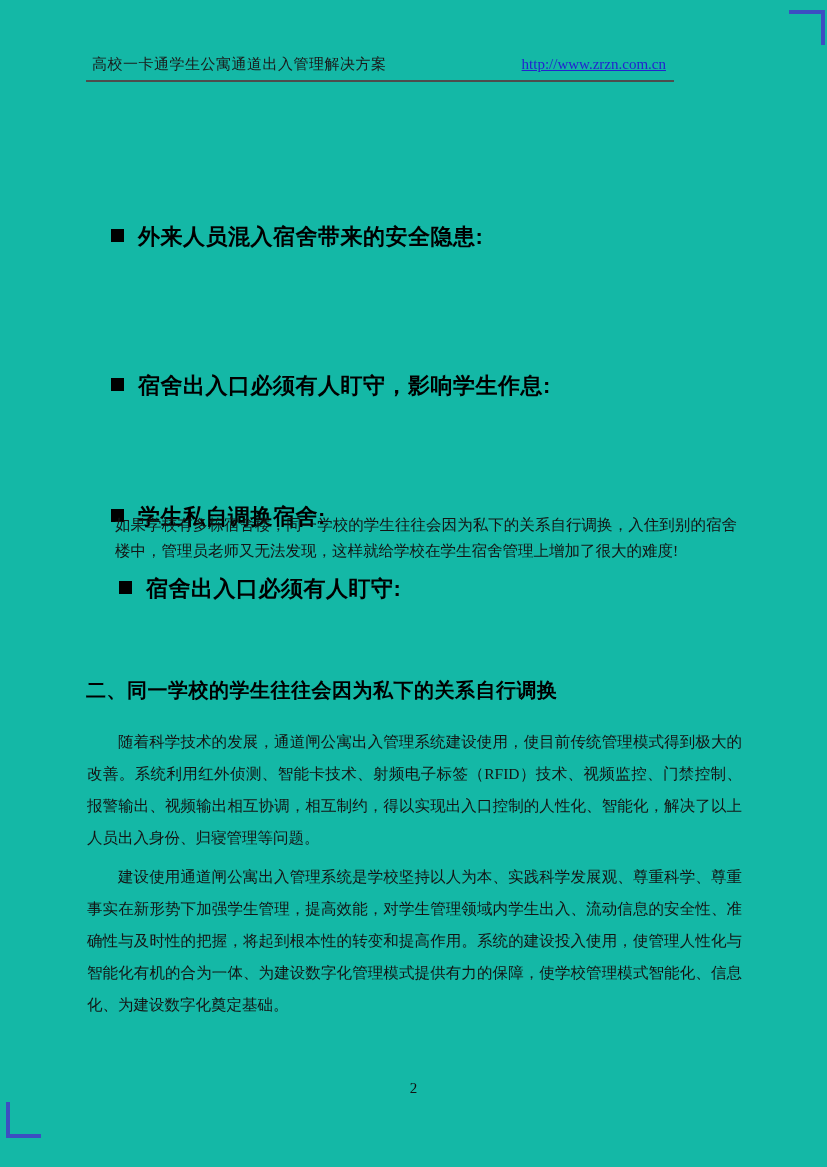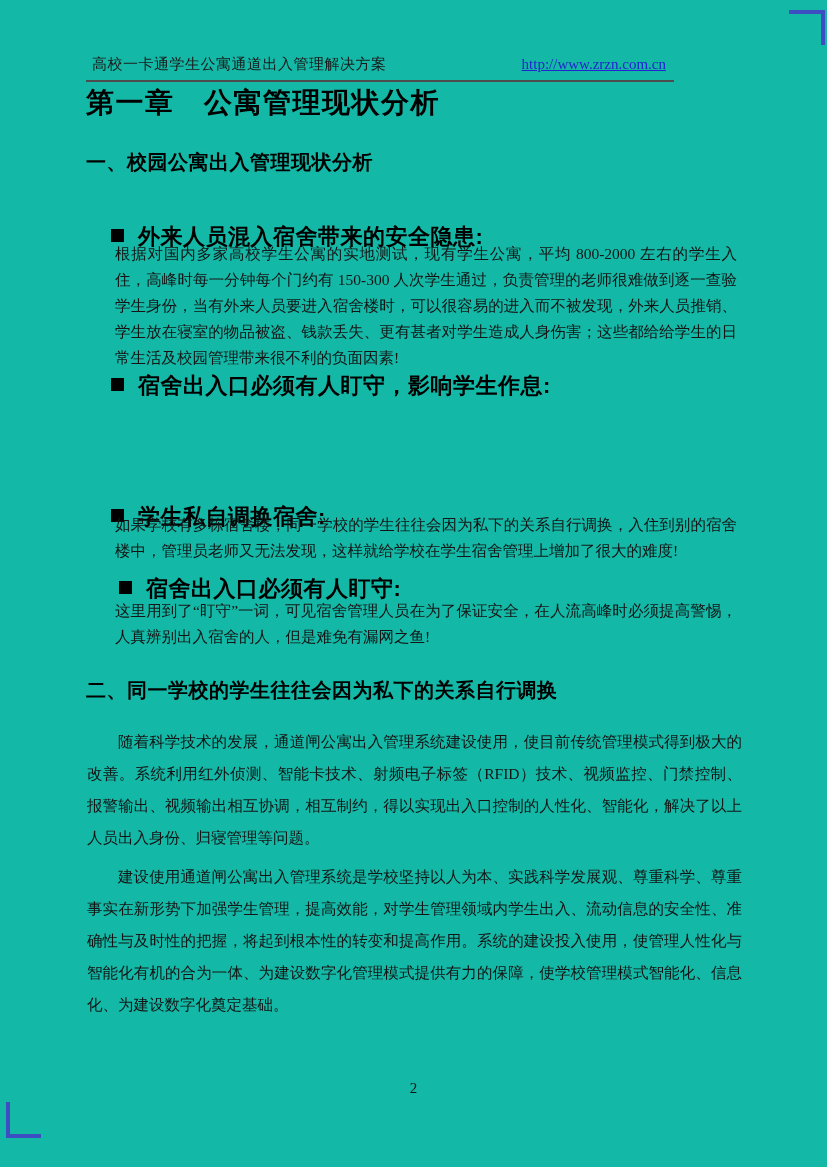--- a/index.html
+++ b/index.html
@@ -77,46 +77,42 @@
 
   <div class="corner-tr"></div>
   <div class="corner-bl"></div>
 
   <div class="header-row">
     <span class="header-title">高校一卡通学生公寓通道出入管理解决方案</span>
     <a class="header-link" href="#">http://www.zrzn.com.cn</a>
   </div>
   <div class="header-rule"></div>
 
-  <div class="chapter-title">第一章　公寓管理现状分析</div>
 
-  <div class="sec-heading sec1">一、校园公寓出入管理现状分析</div>
 
   <div class="bullet-head bh1">
     <span class="bullet-square"></span>
     <span>外来人员混入宿舍带来的安全隐患:</span>
   </div>
-  <div class="bullet-body bb1">根据对国内多家高校学生公寓的实地测试，现有学生公寓，平均 800-2000 左右的学生入住，高峰时每一分钟每个门约有 150-300 人次学生通过，负责管理的老师很难做到逐一查验学生身份，当有外来人员要进入宿舍楼时，可以很容易的进入而不被发现，外来人员推销、学生放在寝室的物品被盗、钱款丢失、更有甚者对学生造成人身伤害；这些都给给学生的日常生活及校园管理带来很不利的负面因素!</div>
 
   <div class="bullet-head bh2">
     <span class="bullet-square"></span>
     <span>宿舍出入口必须有人盯守，影响学生作息:</span>
   </div>
 
   <div class="bullet-head bh3">
     <span class="bullet-square"></span>
     <span>学生私自调换宿舍:</span>
   </div>
   <div class="bullet-body bb3">如果学校有多栋宿舍楼，同一学校的学生往往会因为私下的关系自行调换，入住到别的宿舍楼中，管理员老师又无法发现，这样就给学校在学生宿舍管理上增加了很大的难度!</div>
 
   <div class="bullet-head bh4">
     <span class="bullet-square"></span>
     <span>宿舍出入口必须有人盯守:</span>
   </div>
-  <div class="bullet-body bb4">这里用到了“盯守”一词，可见宿舍管理人员在为了保证安全，在人流高峰时必须提高警惕，人真辨别出入宿舍的人，但是难免有漏网之鱼!</div>
 
   <div class="sec-heading sec2">二、同一学校的学生往往会因为私下的关系自行调换</div>
 
   <div class="sec-para sp1">随着科学技术的发展，通道闸公寓出入管理系统建设使用，使目前传统管理模式得到极大的改善。系统利用红外侦测、智能卡技术、射频电子标签（RFID）技术、视频监控、门禁控制、报警输出、视频输出相互协调，相互制约，得以实现出入口控制的人性化、智能化，解决了以上人员出入身份、归寝管理等问题。</div>
   <div class="sec-para sp2">建设使用通道闸公寓出入管理系统是学校坚持以人为本、实践科学发展观、尊重科学、尊重事实在新形势下加强学生管理，提高效能，对学生管理领域内学生出入、流动信息的安全性、准确性与及时性的把握，将起到根本性的转变和提高作用。系统的建设投入使用，使管理人性化与智能化有机的合为一体、为建设数字化管理模式提供有力的保障，使学校管理模式智能化、信息化、为建设数字化奠定基础。</div>
 
   <div class="page-number">2</div>
 
 </div>
 

